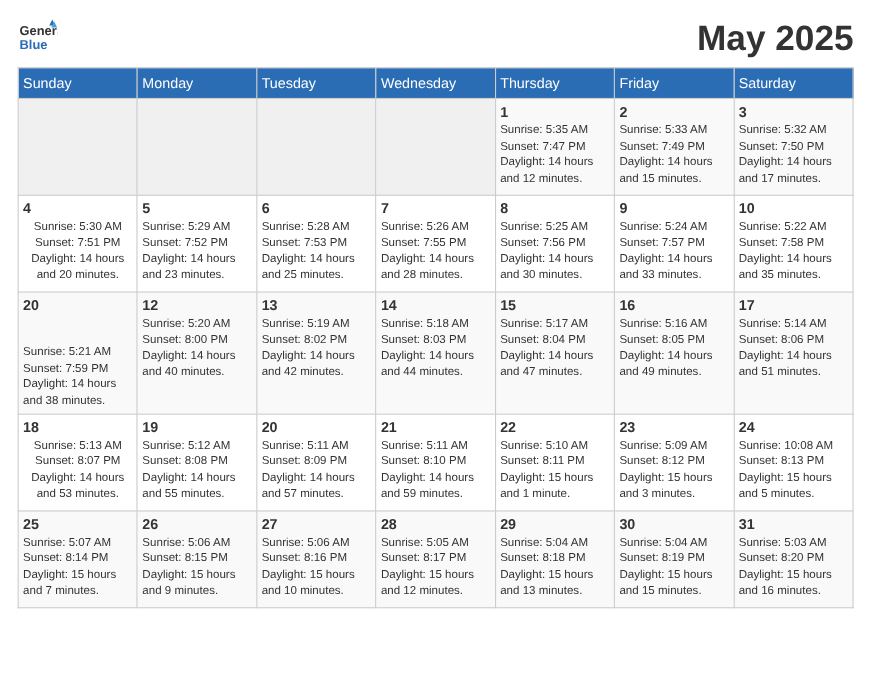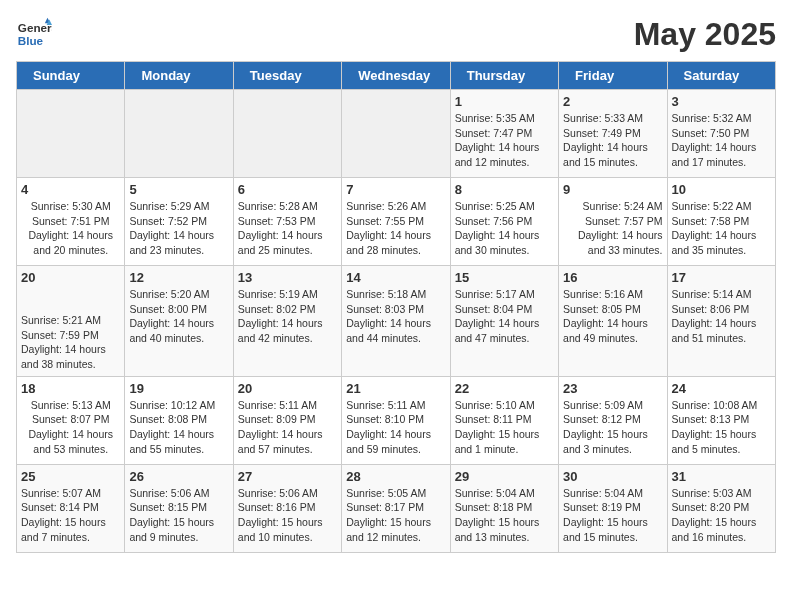--- a/index.html
+++ b/index.html
@@ -39,24 +39,24 @@
       font-weight: normal;
     }
     .calendar {
       width: 100%;
       border-collapse: collapse;
       font-size: 11px;
     }
     .calendar th {
       background-color: #2a6db5;
       color: #fff;
-      padding: 6px 16px;
+      padding: 6px 4px;
       text-align: left;
       font-size: 13px;
-      font-weight: bold;
+      font-weight: normal;
       border: 1px solid #ccc;
     }
     .calendar td {
       border: 1px solid #ccc;
       vertical-align: top;
       padding: 4px;
       width: 108px;
       min-height: 80px;
       background: #fff;
     }
@@ -172,21 +172,21 @@
         </td>
         <td>
           <div class="day-number">8</div>
           <div class="day-info" style="white-space: pre-line;">Sunrise: 5:25 AM
 Sunset: 7:56 PM
 Daylight: 14 hours
 and 30 minutes.</div>
         </td>
         <td>
           <div class="day-number">9</div>
-          <div class="day-info" style="white-space: pre-line; text-align: right;">Sunrise: 5:24 AM
+          <div class="day-info" style="white-space: pre-line;">Sunrise: 5:24 AM
 Sunset: 7:57 PM
 Daylight: 14 hours
 and 33 minutes.</div>
         </td>
         <td>
           <div class="day-number">10</div>
           <div class="day-info" style="white-space: pre-line;">Sunrise: 5:22 AM
 Sunset: 7:58 PM
 Daylight: 14 hours
 and 35 minutes.</div>
@@ -246,21 +246,21 @@
       <tr class="week-row">
         <td>
           <div class="day-number">18</div>
           <div class="day-info" style="white-space: pre-line; text-align: center;">Sunrise: 5:13 AM
 Sunset: 8:07 PM
 Daylight: 14 hours
 and 53 minutes.</div>
         </td>
         <td>
           <div class="day-number">19</div>
-          <div class="day-info" style="white-space: pre-line;">Sunrise: 10:12 AM
+          <div class="day-info" style="white-space: pre-line;">Sunrise: 5:12 AM
 Sunset: 8:08 PM
 Daylight: 14 hours
 and 55 minutes.</div>
         </td>
         <td>
           <div class="day-number">20</div>
           <div class="day-info" style="white-space: pre-line;">Sunrise: 5:11 AM
 Sunset: 8:09 PM
 Daylight: 14 hours
 and 57 minutes.</div>

